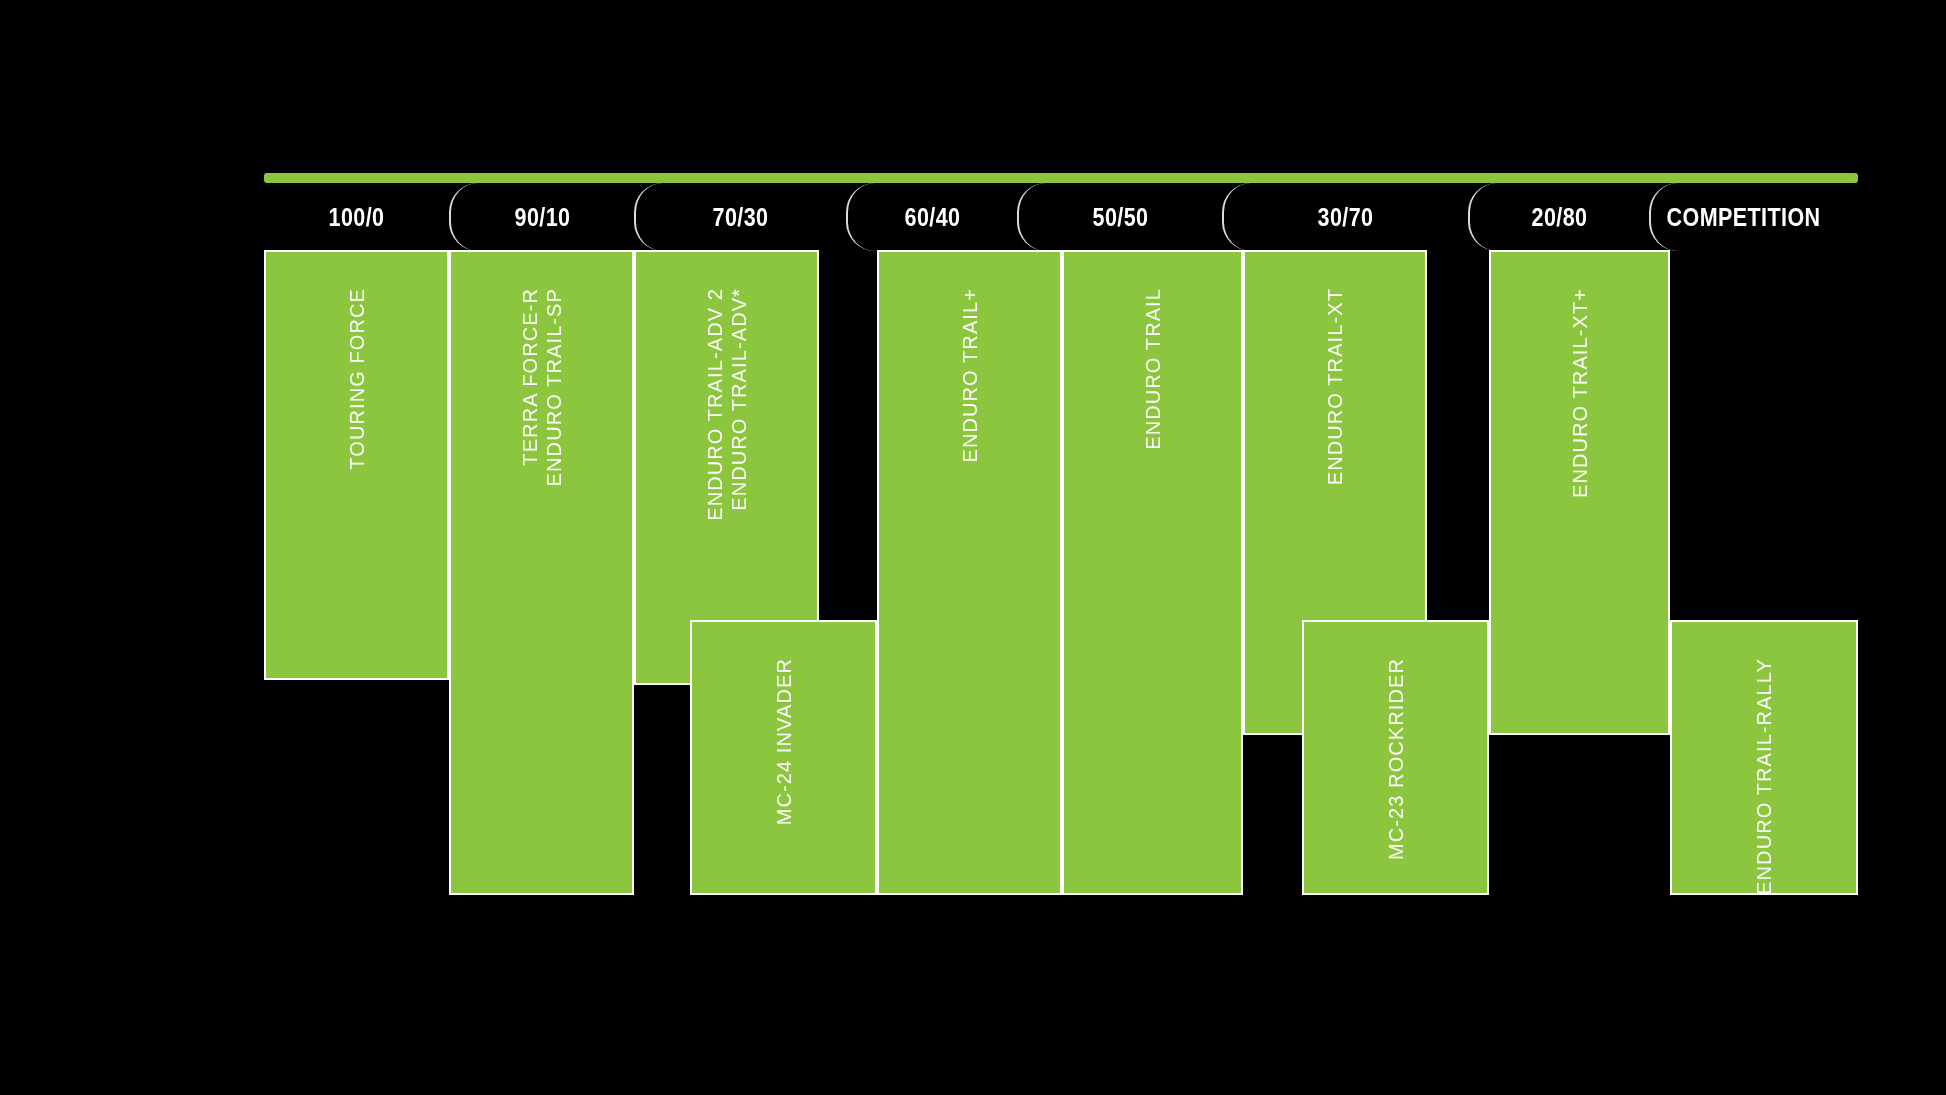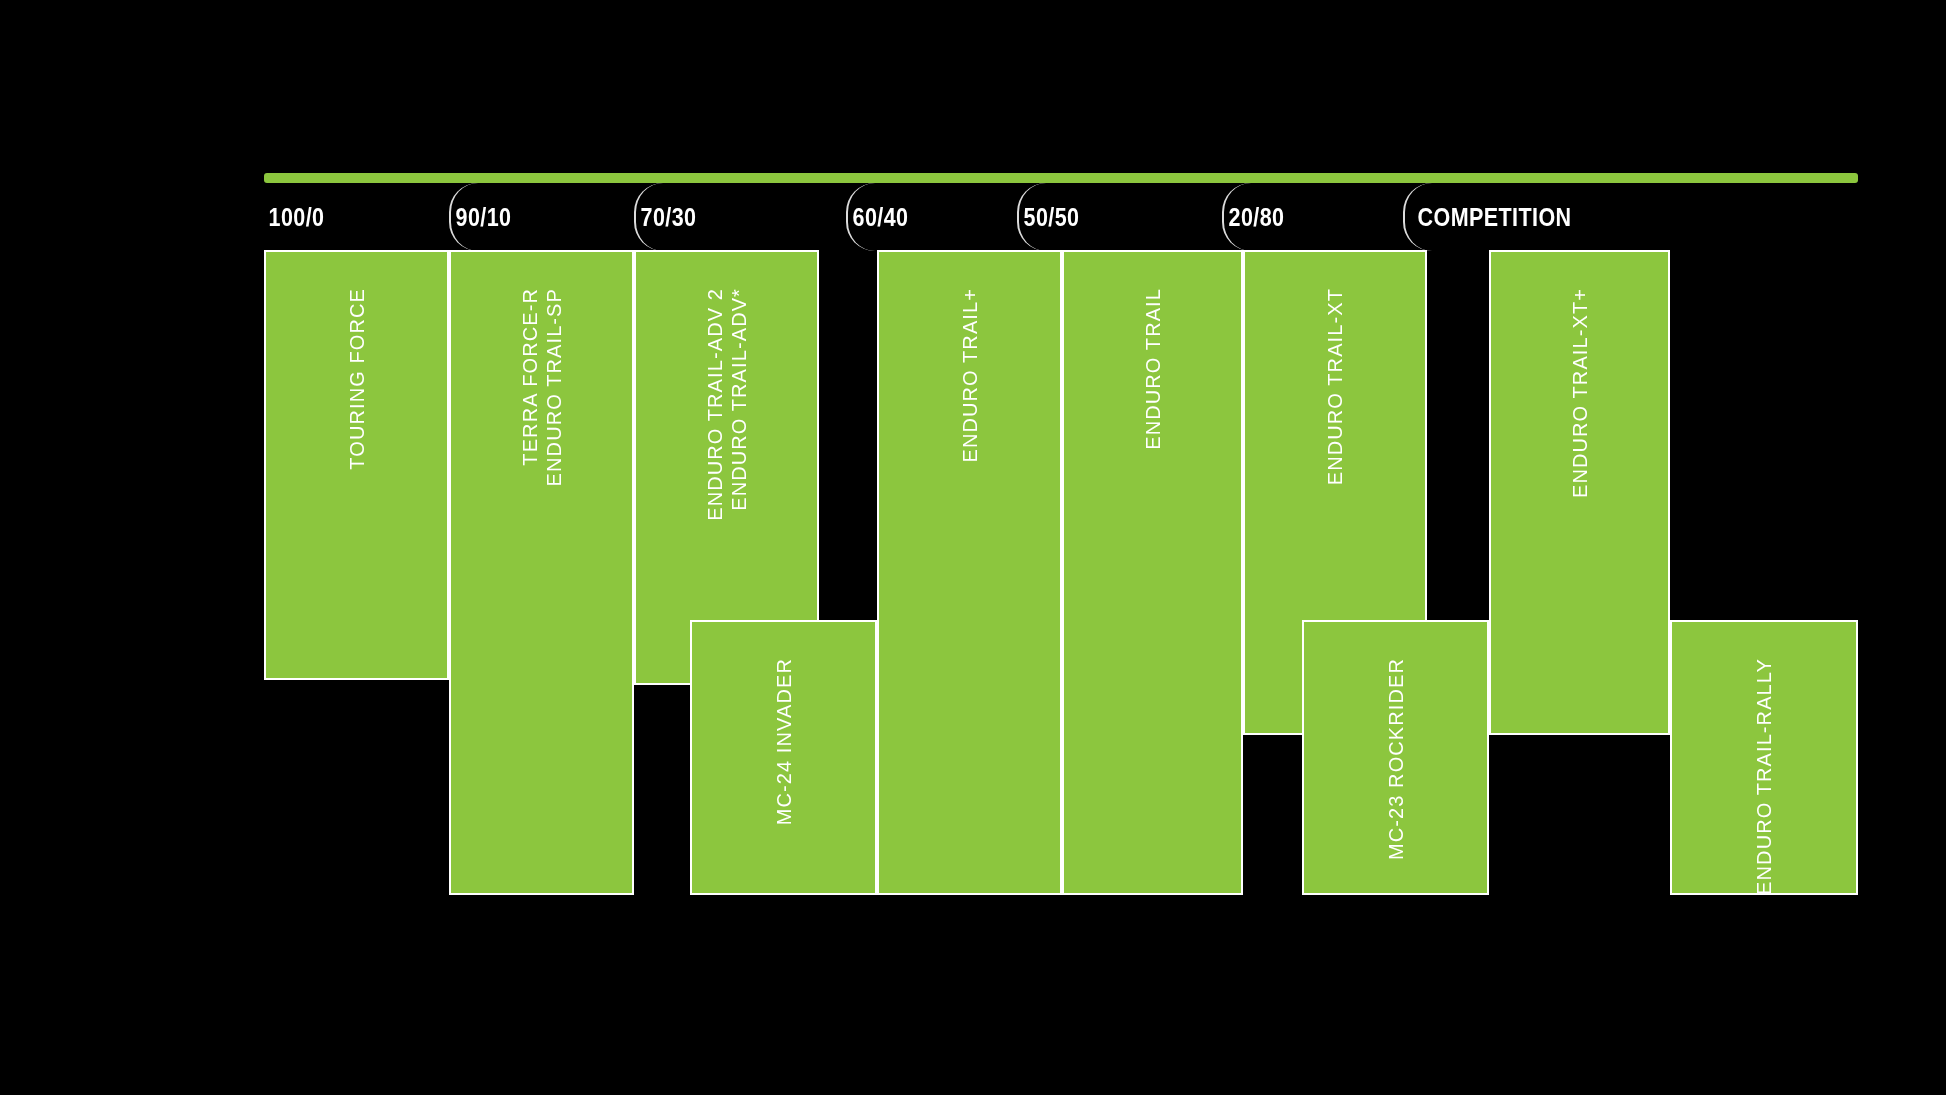--- a/index.html
+++ b/index.html
@@ -30,21 +30,21 @@
     font-weight:700;
     font-size:25px;
     letter-spacing:0.5px;
     font-stretch:condensed;
     transform:scaleX(.86);
     transform-origin:center;
     white-space:nowrap;
   }
   .header-cell-wrap{
     position:relative;
-    display:flex;align-items:center;
+    display:flex;align-items:center;justify-content:center;
     box-sizing:border-box;
     text-decoration:underline;
   }
   .header-cell-wrap + .header-cell-wrap{border-left:2px solid #dcdcdc;border-radius:29px;}
 
   
   .bars{position:absolute;left:0;top:0;width:1946px;height:1095px;}
 
   .bar{
     position:absolute;
@@ -93,20 +93,23 @@
       <div class="header-cell">90/10</div>
     </div>
     <div class="header-cell-wrap" style="width:212px">
       <div class="header-cell">70/30</div>
     </div>
     <div class="header-cell-wrap" style="width:171px">
       <div class="header-cell">60/40</div>
     </div>
     <div class="header-cell-wrap" style="width:205px">
       <div class="header-cell">50/50</div>
+    </div>
+    <div class="header-cell-wrap" style="width:246px">
+      <div class="header-cell">30/70</div>
     </div>
     <div class="header-cell-wrap" style="width:181px">
       <div class="header-cell">20/80</div>
     </div>
     <div class="header-cell-wrap" style="width:188px">
       <div class="header-cell">COMPETITION</div>
     </div>
   </div>
 
   <div class="bars">

